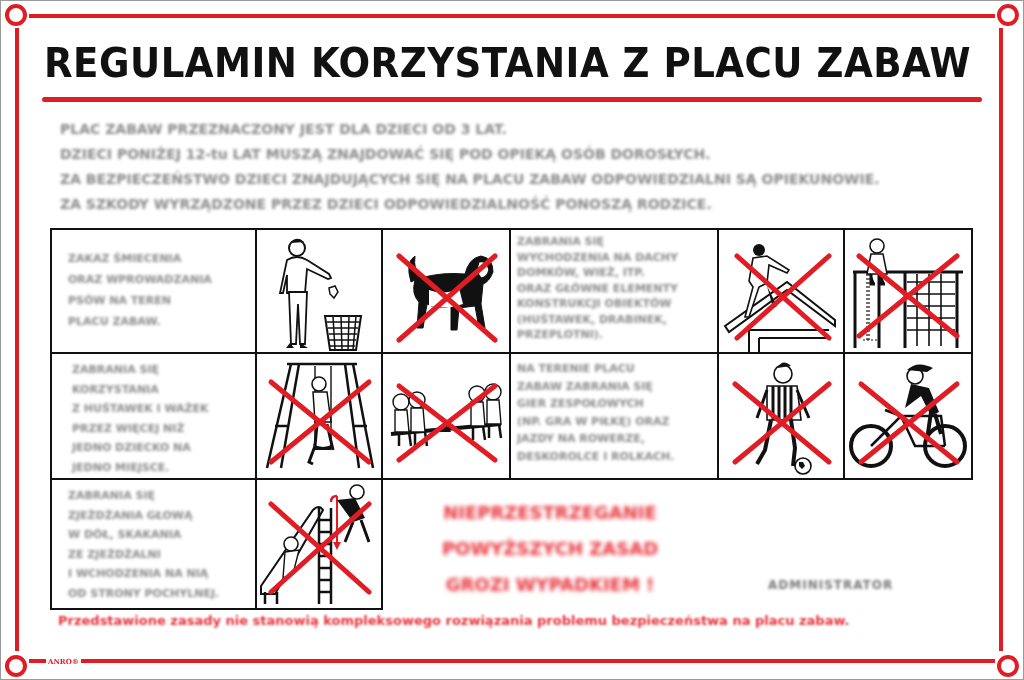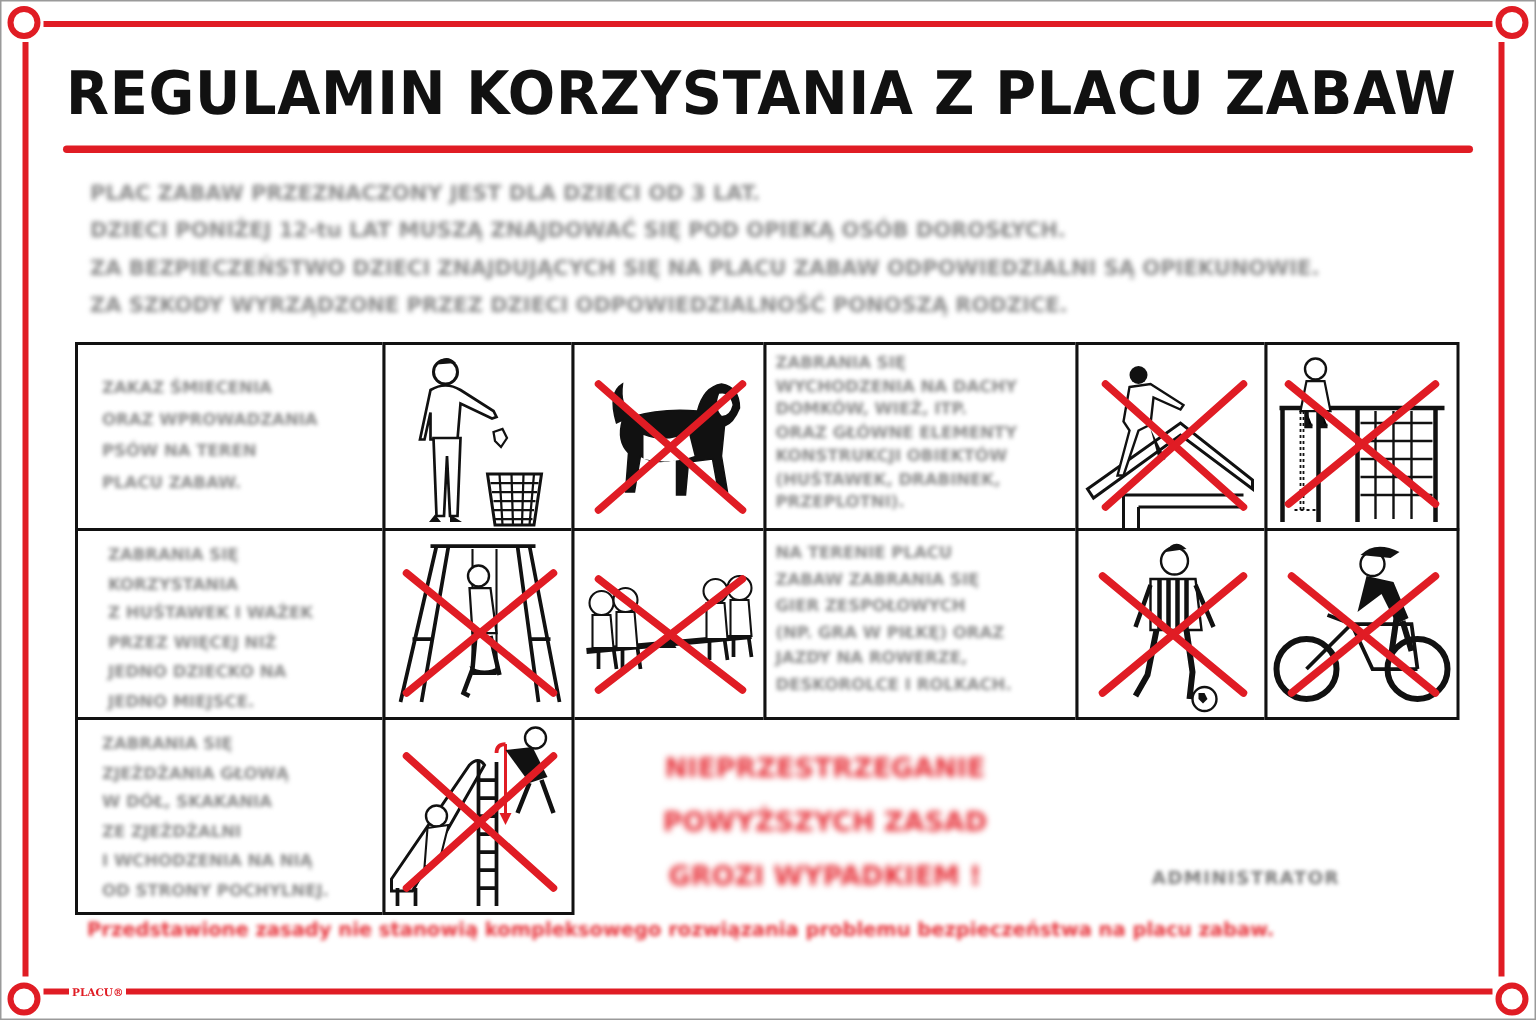--- a/index.html
+++ b/index.html
@@ -273,13 +273,13 @@
 </div>
 
 <div class="warning">
   <div>NIEPRZESTRZEGANIE</div>
   <div>POWYŻSZYCH ZASAD</div>
   <div>GROZI WYPADKIEM !</div>
 </div>
 
 <div class="admin">ADMINISTRATOR</div>
 <div class="disclaimer">Przedstawione zasady nie stanowią kompleksowego rozwiązania problemu bezpieczeństwa na placu zabaw.</div>
-<div class="brand">PLACU®</div>
+<div class="brand">ANRO®</div>
 
 </body></html>

